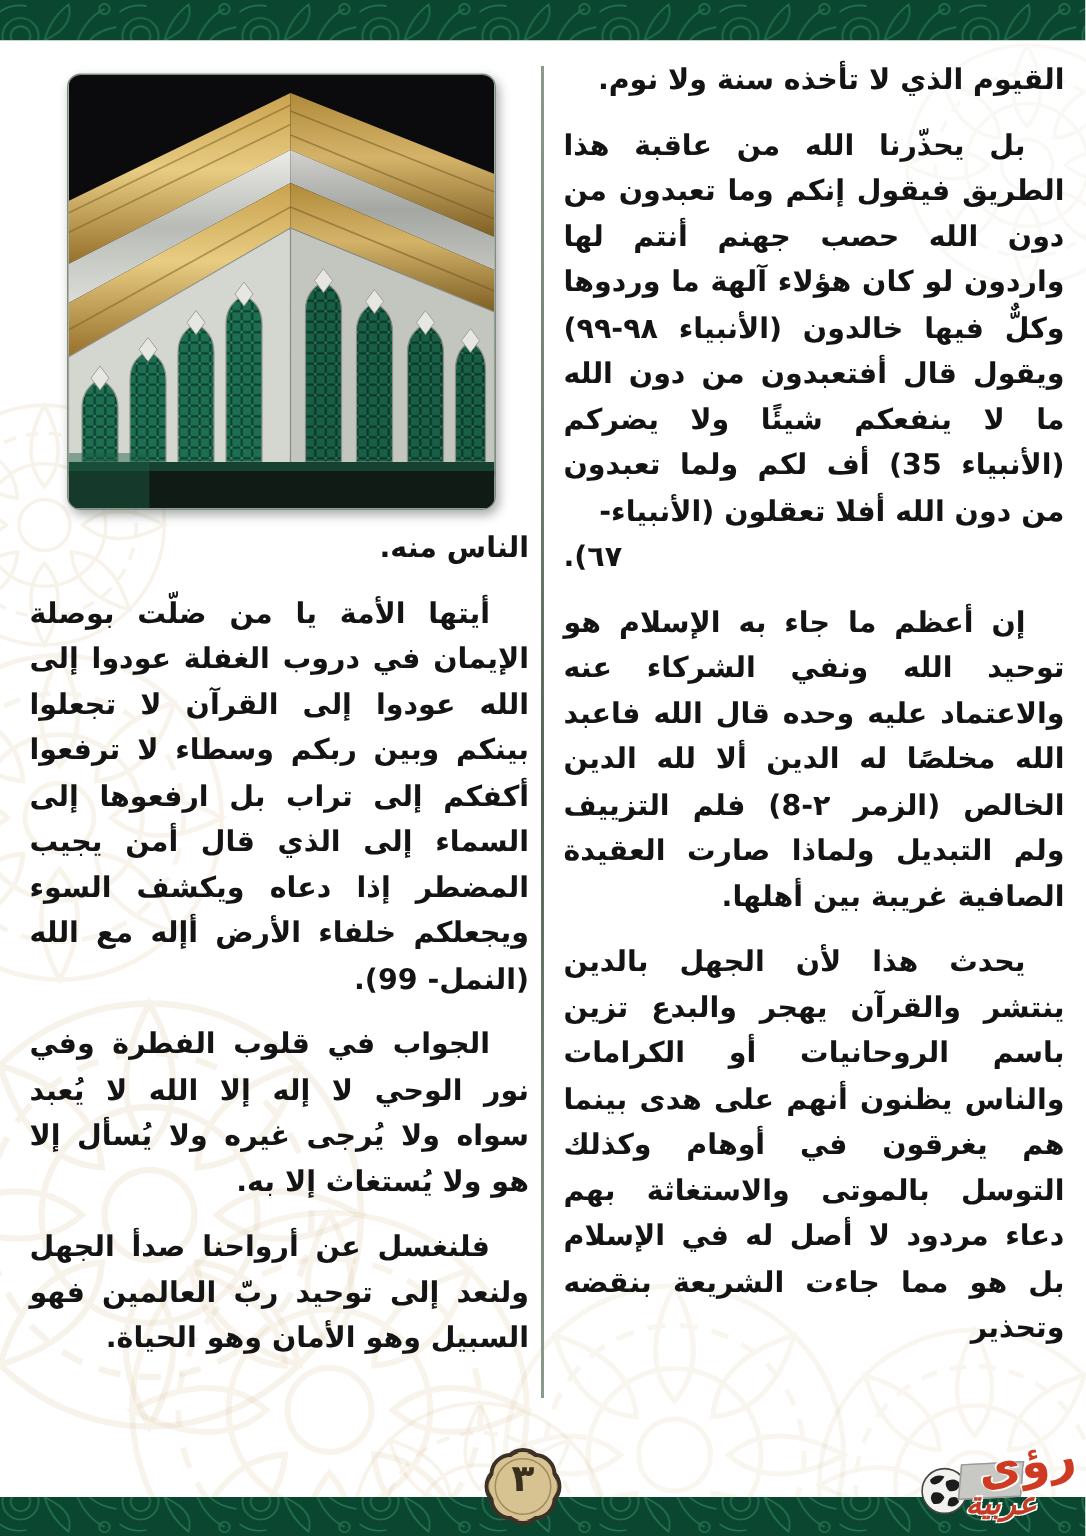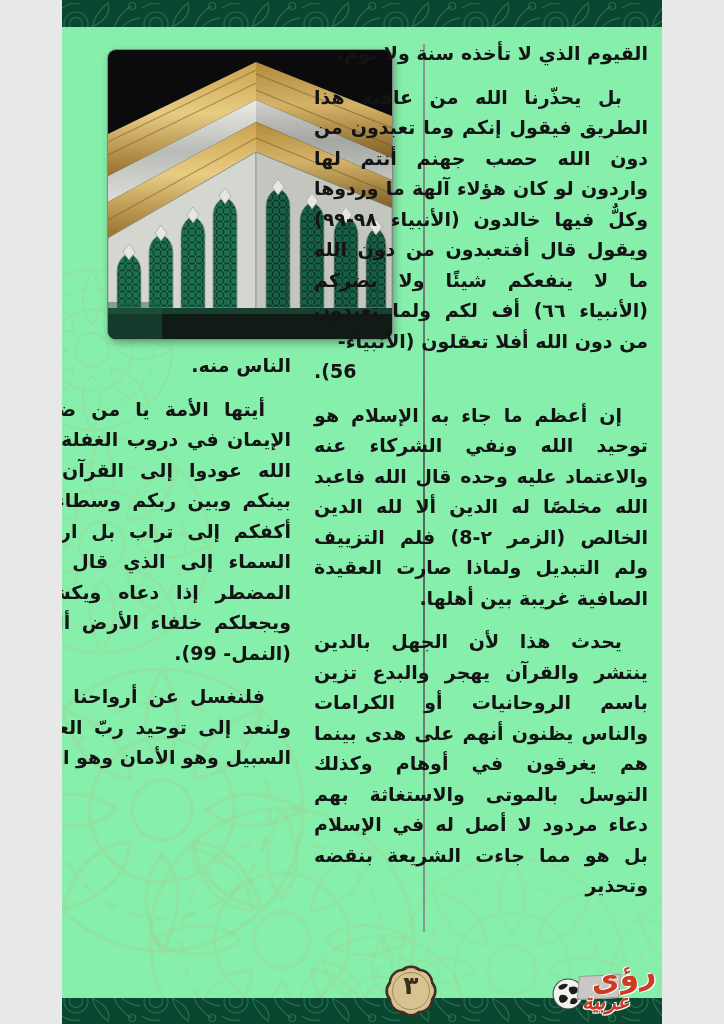--- a/index.html
+++ b/index.html
@@ -1,16 +1,16 @@
 <!DOCTYPE html>
 <html lang="ar" dir="rtl"><head>
 <meta charset="utf-8">
 <style>
   html,body{margin:0;padding:0;background:#e8e8e8;}
-  .page{position:relative;width:600px;height:1024px;margin:0 auto;background:#86efac;
+  .page{position:relative;width:724px;height:1024px;margin:0 auto;background:#ffffff;
         overflow:hidden;font-family:"DejaVu Sans",sans-serif;direction:rtl;}
   
   .bar{position:absolute;left:0;display:block;z-index:3;}
   .bar-top{top:0;}
   .bar-bottom{top:998px;}
   
   .orn{position:absolute;z-index:0;pointer-events:none;}
   
   .divider{position:absolute;left:361px;top:44px;width:2px;height:888px;z-index:1;
            background:linear-gradient(#8a9a8e,#546558 55%,#8a9a8e);}
@@ -201,29 +201,30 @@
       </g>
 
       <rect x="0" y="258" width="284" height="8" fill="#16402f"></rect>
       <rect x="0" y="264" width="284" height="25" fill="#101b15"></rect>
       <rect x="0" y="252" width="54" height="37" fill="#1d5f46" opacity=".45"></rect>
     </svg>
   </div>
 
   <div class="col col-right">
     <p class="para no-indent">القيوم الذي لا تأخذه سنة ولا نوم.</p>
-    <p class="para">بل يحذّرنا الله من عاقبة هذا الطريق فيقول إنكم وما تعبدون من دون الله حصب جهنم أنتم لها واردون لو كان هؤلاء آلهة ما وردوها وكلٌّ فيها خالدون (الأنبياء ٩٨-٩٩) ويقول قال أفتعبدون من دون الله ما لا ينفعكم شيئًا ولا يضركم (الأنبياء ٦٦) أف لكم ولما تعبدون من دون الله أفلا تعقلون (الأنبياء-</p>
-    <p class="para tail">56).</p>
+    <p class="para">بل يحذّرنا الله من عاقبة هذا الطريق فيقول إنكم وما تعبدون من دون الله حصب جهنم أنتم لها واردون لو كان هؤلاء آلهة ما وردوها وكلٌّ فيها خالدون (الأنبياء ٩٨-٩٩) ويقول قال أفتعبدون من دون الله ما لا ينفعكم شيئًا ولا يضركم (الأنبياء 35) أف لكم ولما تعبدون من دون الله أفلا تعقلون (الأنبياء-</p>
+    <p class="para tail">٦٧).</p>
     <p class="para">إن أعظم ما جاء به الإسلام هو توحيد الله ونفي الشركاء عنه والاعتماد عليه وحده قال الله فاعبد الله مخلصًا له الدين ألا لله الدين الخالص (الزمر ٢-8) فلم التزييف ولم التبديل ولماذا صارت العقيدة الصافية غريبة بين أهلها.</p>
     <p class="para">يحدث هذا لأن الجهل بالدين ينتشر والقرآن يهجر والبدع تزين باسم الروحانيات أو الكرامات والناس يظنون أنهم على هدى بينما هم يغرقون في أوهام وكذلك التوسل بالموتى والاستغاثة بهم دعاء مردود لا أصل له في الإسلام بل هو مما جاءت الشريعة بنقضه وتحذير</p>
   </div>
 
   <div class="col col-left">
     <p class="para no-indent">الناس منه.</p>
     <p class="para">أيتها الأمة يا من ضلّت بوصلة الإيمان في دروب الغفلة عودوا إلى الله عودوا إلى القرآن لا تجعلوا بينكم وبين ربكم وسطاء لا ترفعوا أكفكم إلى تراب بل ارفعوها إلى السماء إلى الذي قال أمن يجيب المضطر إذا دعاه ويكشف السوء ويجعلكم خلفاء الأرض أإله مع الله (النمل- 99).</p>
+    <p class="para">الجواب في قلوب الفطرة وفي نور الوحي لا إله إلا الله لا يُعبد سواه ولا يُرجى غيره ولا يُسأل إلا هو ولا يُستغاث إلا به.</p>
     <p class="para">فلنغسل عن أرواحنا صدأ الجهل ولنعد إلى توحيد ربّ العالمين فهو السبيل وهو الأمان وهو الحياة.</p>
   </div>
 
   <div class="medallion">
     <svg width="60" height="60" viewBox="0 0 60 60">
       <rect x="9" y="9" width="42" height="42" rx="13" fill="#d7c292" stroke="#3c3126" stroke-width="2.6" transform="rotate(45 30 30)"></rect>
       <rect x="9" y="9" width="42" height="42" rx="13" fill="#d7c292" stroke="#3c3126" stroke-width="2.6"></rect>
       <rect x="10.5" y="10.5" width="39" height="39" rx="12" fill="#d7c292" transform="rotate(45 30 30)"></rect>
       <rect x="10.5" y="10.5" width="39" height="39" rx="12" fill="#d7c292"></rect>
       <circle cx="30" cy="30" r="18.5" fill="none" stroke="#a08c5e" stroke-width="1"></circle>

